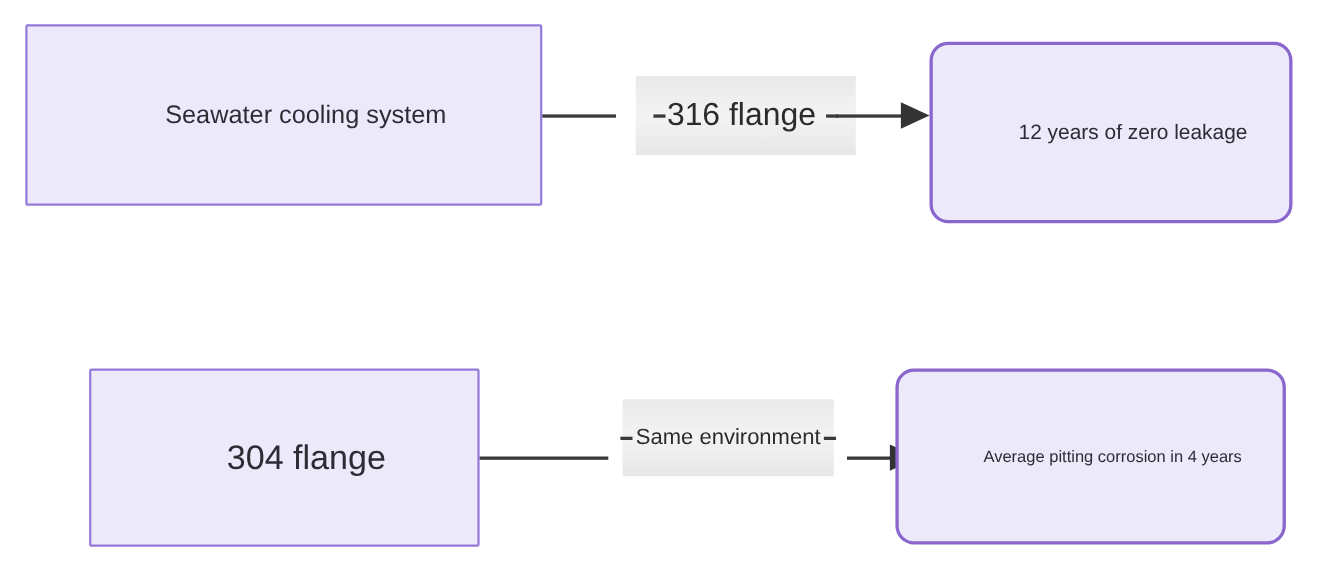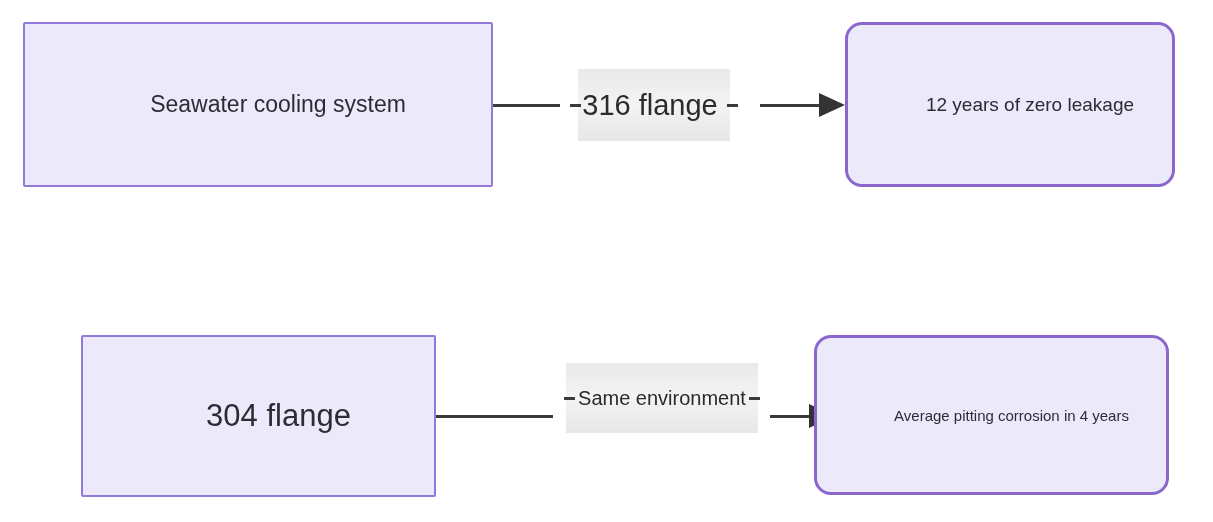--- a/index.html
+++ b/index.html
@@ -78,31 +78,31 @@
 </style>
 </head>
 <body>
 
 <div class="canvas">
 
   <div class="node node--rect fs-23" style="left:23px; top:22px; width:470px; height:165px;">Seawater cooling system</div>
 
   <div class="edge-seg" style="left:493px; top:104px; width:67px;"></div>
 
-  <div class="edge-label fs-29" style="left:578px; top:69px; width:152px; height:72px;">
+  <div class="edge-label fs-29" style="left:578px; top:69px; width:200px; height:72px;">
     <span class="dash dash--lead1"></span>
       <span>316 flange</span>
       <span class="dash dash--trail1"></span>
   </div>
 
   <div class="edge-seg" style="left:760px; top:104px; width:62px;"></div>
 
   <div class="arrow-head" style="left:819px; top:93px;"></div>
 
-  <div class="node node--rounded fs-19" style="left:845px; top:22px; width:330px; height:165px;">12 years of zero leakage</div>
+  <div class="node node--rounded fs-19" style="left:845px; top:38px; width:330px; height:165px;">12 years of zero leakage</div>
 
   <div class="node node--rect fs-31" style="left:81px; top:335px; width:355px; height:162px;">304 flange</div>
 
   <div class="edge-seg" style="left:436px; top:415px; width:117px;"></div>
 
   <div class="edge-label fs-20" style="left:566px; top:363px; width:192px; height:70px;">
     <span class="dash dash--lead2"></span>
       <span>Same environment</span>
       <span class="dash dash--trail2"></span>
   </div>

